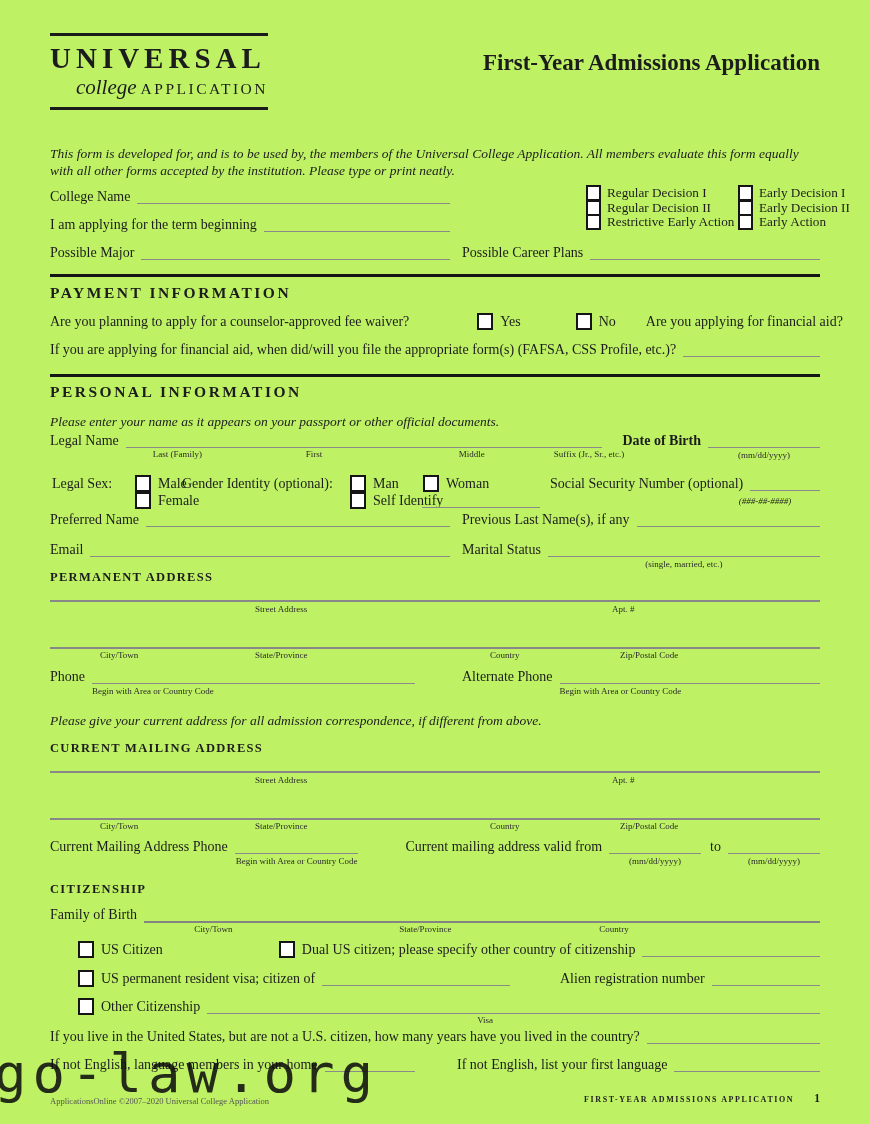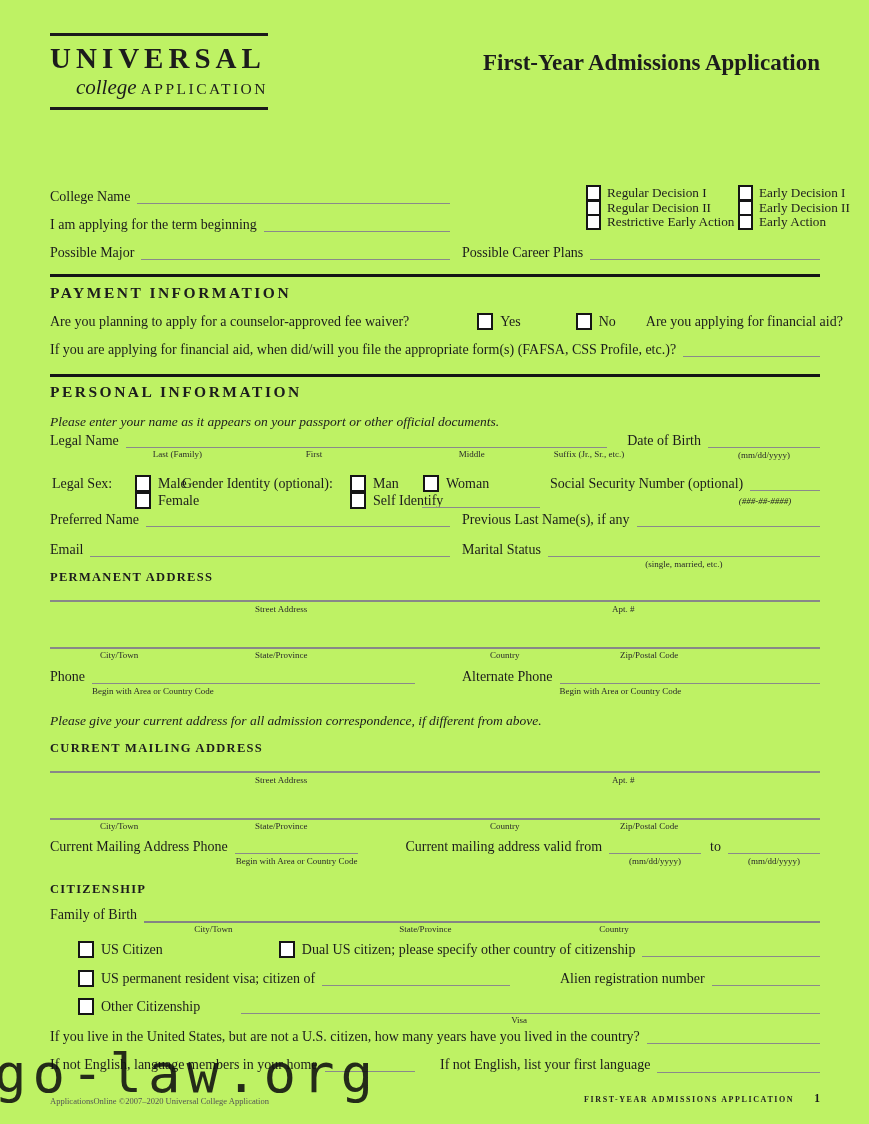--- a/index.html
+++ b/index.html
@@ -51,20 +51,21 @@
   <div class="content">
 
     <div class="logo">
       <div class="rule"></div>
       <div class="l1">UNIVERSAL</div>
       <div class="l2"><span class="it">college</span> <span class="caps">APPLICATION</span></div>
       <div class="rule"></div>
     </div>
     <div class="title">First-Year Admissions Application</div>
 
+    <div class="note" style="top:145px;">This form is developed for, and is to be used by, the members of the Universal College Application. All members evaluate this form equally with all other forms accepted by the institution. Please type or print neatly.</div>
 
     <div class="row" style="top:188px; width:400px;">
       <span class="lbl">College Name</span>
       <span class="fl"></span>
     </div>
     <div class="dgrid">
       <span class="cbi">
           <span class="cb"></span>
           <span>Regular Decision I</span>
         </span>
@@ -133,21 +134,21 @@
     <div class="note" style="top:413px;">Please enter your name as it appears on your passport or other official documents.</div>
 
     <div class="row" style="top:432px;">
       <span class="lbl">Legal Name</span>
       <span class="fl">
         <span class="sub" style="left:27px; top:17px;">Last (Family)</span>
         <span class="sub" style="left:180px; top:17px;">First</span>
         <span class="sub" style="left:333px; top:17px;">Middle</span>
         <span class="sub" style="left:428px; top:17px;">Suffix (Jr., Sr., etc.)</span>
       </span>
-      <span class="lbl" style="margin-left:20px;">Date of Birth</span>
+      <span class="lbl" style="margin-left:20px;font-weight:bold;">Date of Birth</span>
       <span class="mini" style="width:112px;">
         <span class="ln"></span>
         <span class="ht">(mm/dd/yyyy)</span>
       </span>
     </div>
 
     <div style="position:absolute; top:475px; left:0; right:0; height:36px; font-size:14px; line-height:17px;">
       <span class="abs" style="left:2px; top:0;">Legal Sex:</span>
       <span class="cbi abs" style="left:57px; top:0;">
           <span class="cb"></span>
@@ -291,39 +292,39 @@
             <span class="cb"></span>
             <span>US permanent resident visa; citizen of</span>
           </span>
         <span class="fl"></span>
       </span>
       <span style="display:flex; flex:1; margin-left:50px;">
         <span class="lbl">Alien registration number</span>
         <span class="fl"></span>
       </span>
     </div>
-    <div class="row" style="top:998px;gap:34px;">
+    <div class="row" style="top:998px;">
       <span class="cbi">
           <span class="cb"></span>
           <span>Other Citizenship</span>
         </span>
       <span class="fl">
         <span class="sub" style="left:270px; top:17px;">Visa</span>
       </span>
     </div>
     <div class="row" style="top:1028px;">
       <span class="lbl">If you live in the United States, but are not a U.S. citizen, how many years have you lived in the country?</span>
       <span class="fl"></span>
     </div>
     <div class="row" style="top:1056px;">
       <span style="display:flex; width:365px;">
         <span class="lbl">If not English, language members in your home</span>
         <span class="fl"></span>
       </span>
-      <span style="display:flex; flex:1; margin-left:25px;align-items:flex-end;">
+      <span style="display:flex; flex:1; margin-left:42px;">
         <span class="lbl">If not English, list your first language</span>
         <span class="fl"></span>
       </span>
     </div>
 
     <div class="footer">
       <span class="fl-left">ApplicationsOnline ©2007–2020 Universal College Application</span>
       <span>
         <span class="fr">FIRST-YEAR ADMISSIONS APPLICATION</span>
         <span class="pg">1</span>

